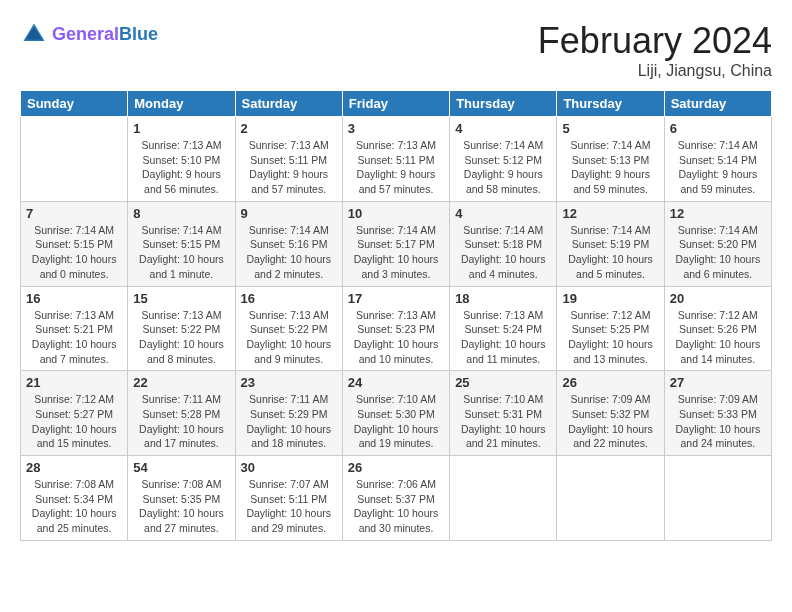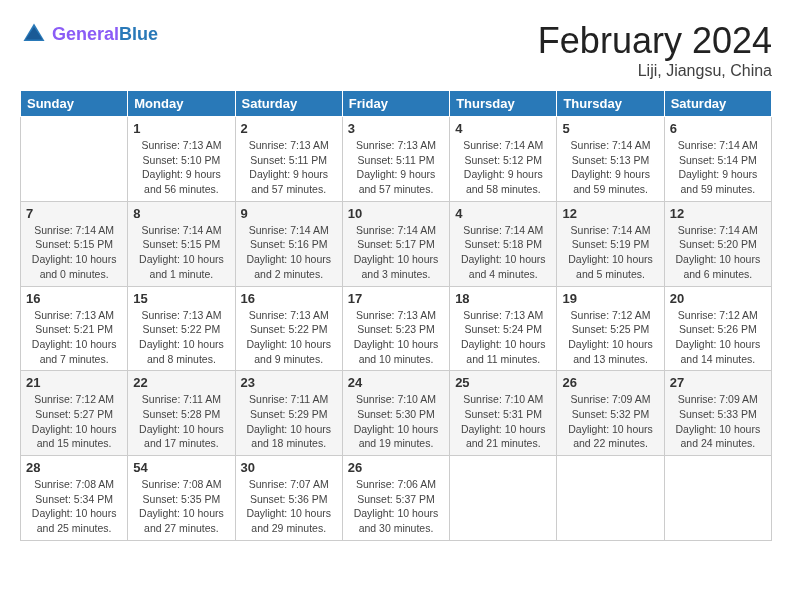--- a/index.html
+++ b/index.html
@@ -322,21 +322,21 @@
         <td>
           <span class="day-number">54</span>
           <div class="day-info" style="white-space: pre-line;">Sunrise: 7:08 AM
 Sunset: 5:35 PM
 Daylight: 10 hours
 and 27 minutes.</div>
         </td>
         <td>
           <span class="day-number">30</span>
           <div class="day-info" style="white-space: pre-line;">Sunrise: 7:07 AM
-Sunset: 5:36 PM
+Sunset: 5:11 PM
 Daylight: 10 hours
 and 29 minutes.</div>
         </td>
         <td>
           <span class="day-number">26</span>
           <div class="day-info" style="white-space: pre-line;">Sunrise: 7:06 AM
 Sunset: 5:37 PM
 Daylight: 10 hours
 and 30 minutes.</div>
         </td>

